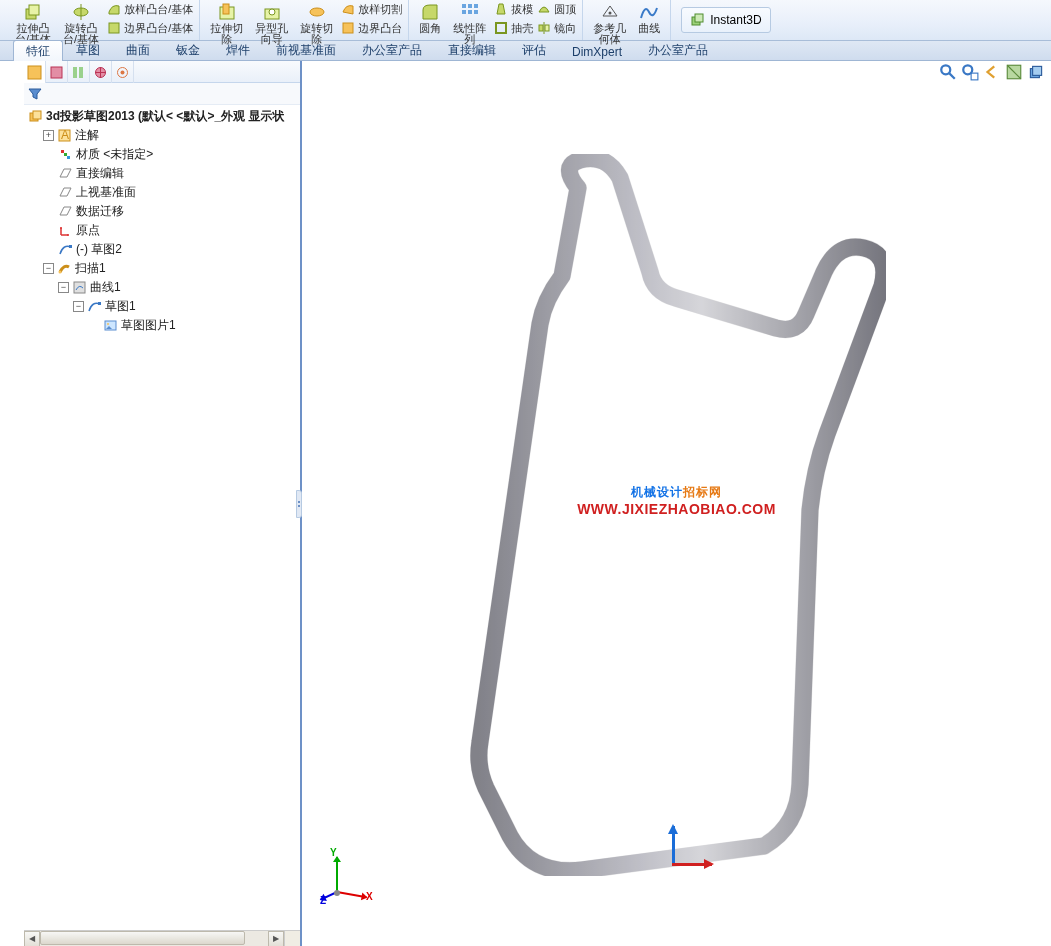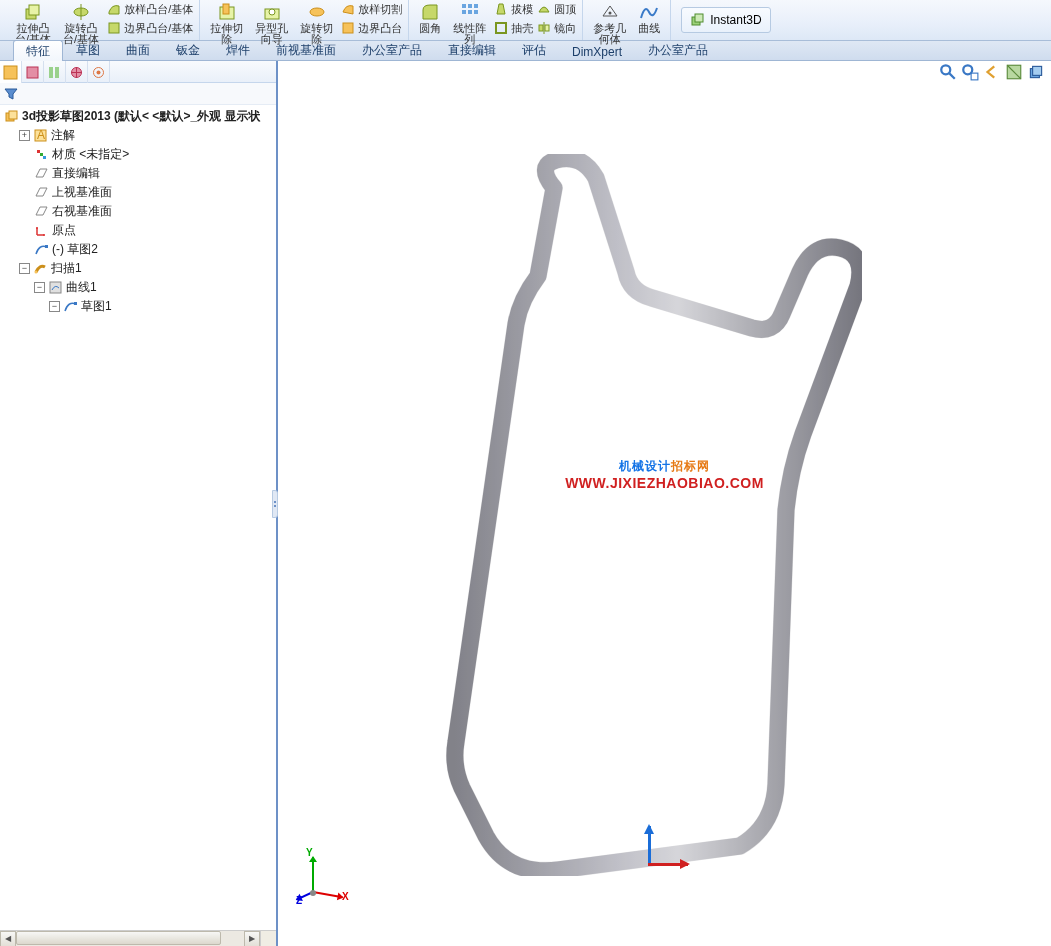--- a/index.html
+++ b/index.html
@@ -16,21 +16,21 @@
 .ribbon-btn.side .ribbon-lbl { margin: 0 0 0 3px; }
 .ribbon-col { display: flex; flex-direction: column; height: 100%; justify-content: flex-start; gap: 1px; }
 .instant3d { background: linear-gradient(#f8fbff,#e9f1fb); border: 1px solid #b6cae2; border-radius: 3px; padding: 4px 8px; font-size: 11px; display: flex; align-items: center; gap: 4px; margin-left: 10px; }
 
 
 .tabstrip { background: linear-gradient(#dfe8f4,#cfdcee); height: 20px; display: flex; align-items: end; padding-left: 13px; border-bottom: 1px solid #9fb6d4; }
 .tab { padding: 2px 12px 1px 12px; color: #1d3f6a; border: 1px solid transparent; border-bottom: none; cursor: pointer; }
 .tab.active { background: linear-gradient(#fff,#f2f6fc); border-color: #9fb6d4; border-radius: 3px 3px 0 0; position: relative; top: 1px; }
 
 
-.content { display: flex; height: calc(100% - 61px); }
+.content { display: flex; height: calc(100% - 61px); padding-left: 24px; }
 .sidebar { width: 278px; background: #f7f9fc; border-right: 2px solid #6d91c7; display: flex; flex-direction: column; position: relative; }
 .drag-handle { position: absolute; right: -2px; top: 50%; transform: translateY(-50%); width: 6px; height: 28px; background: #e0e8f4; border: 1px solid #b6cae2; border-radius: 0 3px 3px 0; cursor: ew-resize; display: flex; flex-direction: column; align-items: center; justify-content: center; gap: 2px; }
 .drag-handle::before, .drag-handle::after { content: ""; width: 2px; height: 2px; background: #6d91c7; }
 
 .panel-tabs { display: flex; background: linear-gradient(#f8fafd,#e9f0f9); border-bottom: 1px solid #c5d6ec; height: 22px; }
 .ptab { width: 22px; height: 22px; display: flex; align-items: center; justify-content: center; border-right: 1px solid #d5e0ef; cursor: pointer; }
 .ptab.active { background: #fff; }
 .ptab svg, .ptab span { width: 15px; height: 15px; }
 
 .filter-row { height: 22px; display: flex; align-items: center; padding: 0 4px; border-bottom: 1px solid #e5ecf5; }
@@ -68,21 +68,21 @@
 .axis-line.z { width: 18px; height: 2px; background: #00d; transform: rotate(155deg); }
 .axis-line.z::after { content:""; position:absolute; right:-1px; top:-3px; border-left:6px solid #00d; border-top:4px solid transparent; border-bottom:4px solid transparent; }
 
 .model-origin { position: absolute; left: 370px; bottom: 80px; }
 .mo-arrow { position: absolute; }
 .mo-arrow.up { left: 0; bottom: 0; width: 3px; height: 40px; background: #1a6dd8; }
 .mo-arrow.up::after { content:""; position:absolute; left:-4px; top:-2px; border-bottom:10px solid #1a6dd8; border-left:5px solid transparent; border-right:5px solid transparent; }
 .mo-arrow.right { left: 0; bottom: 0; width: 40px; height: 3px; background: #d02020; }
 .mo-arrow.right::after { content:""; position:absolute; right:-2px; top:-4px; border-left:10px solid #d02020; border-top:5px solid transparent; border-bottom:5px solid transparent; }
 
-.watermark { position: absolute; left: 50%; top: 391px; transform: translateX(-50%); text-align: center; pointer-events: none; }
+.watermark { position: absolute; left: 50%; top: 417px; transform: translateX(-50%); text-align: center; pointer-events: none; }
 .wm1 { font-size: 20px; font-weight: bold; letter-spacing: 1px; }
 .wm1 .a { color: #1473e6; }
 .wm1 .b { color: #e67914; }
 .wm2 { font-size: 14px; font-weight: bold; color: #d02020; letter-spacing: 0.5px; }
 
 
 .model { position: absolute; left: 150px; top: 93px; width: 434px; height: 722px; }
 </style>
 </head>
 <body>
@@ -329,21 +329,21 @@
                 <path d="M2 11 L6 3 L13 3 L9 11 Z" fill="none" stroke="#888"></path>
               </svg></span>
             <span class="tree-lbl">上视基准面</span>
           </div>
           <div class="tree-row">
             <span class="tree-indent"></span>
             <span class="tree-indent"></span>
             <span class="tree-ico"><svg viewBox="0 0 15 15">
                 <path d="M2 11 L6 3 L13 3 L9 11 Z" fill="none" stroke="#888"></path>
               </svg></span>
-            <span class="tree-lbl">右视基准面</span>
+            <span class="tree-lbl">数据迁移</span>
           </div>
           <div class="tree-row">
             <span class="tree-indent"></span>
             <span class="tree-indent"></span>
             <span class="tree-ico"><svg viewBox="0 0 15 15">
                 <path d="M3 12 h8 M3 12 v-8" stroke="#d33" stroke-width="1.5"></path>
                 <path d="M11 12 l-2 -1 v2 Z M3 4 l-1 2 h2 Z" fill="#d33"></path>
               </svg></span>
             <span class="tree-lbl">原点</span>
           </div>
@@ -378,20 +378,33 @@
           <div class="tree-row">
             <span class="tree-indent"></span>
             <span class="tree-indent"></span>
             <span class="tree-indent"></span>
             <span class="tree-exp">−</span>
             <span class="tree-ico"><svg viewBox="0 0 15 15">
                 <path d="M2 12 Q5 2 13 5" fill="none" stroke="#3a78c5" stroke-width="1.5"></path>
                 <rect x="11" y="3" width="3" height="3" fill="#3a78c5"></rect>
               </svg></span>
             <span class="tree-lbl">草图1</span>
+          </div>
+          <div class="tree-row">
+            <span class="tree-indent"></span>
+            <span class="tree-indent"></span>
+            <span class="tree-indent"></span>
+            <span class="tree-indent"></span>
+            <span class="tree-indent"></span>
+            <span class="tree-ico"><svg viewBox="0 0 15 15">
+                <rect x="2" y="3" width="11" height="9" fill="#cde6ff" stroke="#5a8dcf"></rect>
+                <circle cx="5" cy="6" r="1" fill="#f6c25a"></circle>
+                <path d="M3 11 L6 8 L9 11 Z" fill="#5a8dcf"></path>
+              </svg></span>
+            <span class="tree-lbl">草图图片1</span>
           </div>
         </div>
     </div>
     <div class="hscroll">
       <div class="hscroll-btn">◀</div>
       <div class="hscroll-track">
           <div class="hscroll-thumb"></div>
         </div>
       <div class="hscroll-btn">▶</div>
       <div class="hscroll-sizer"></div>

